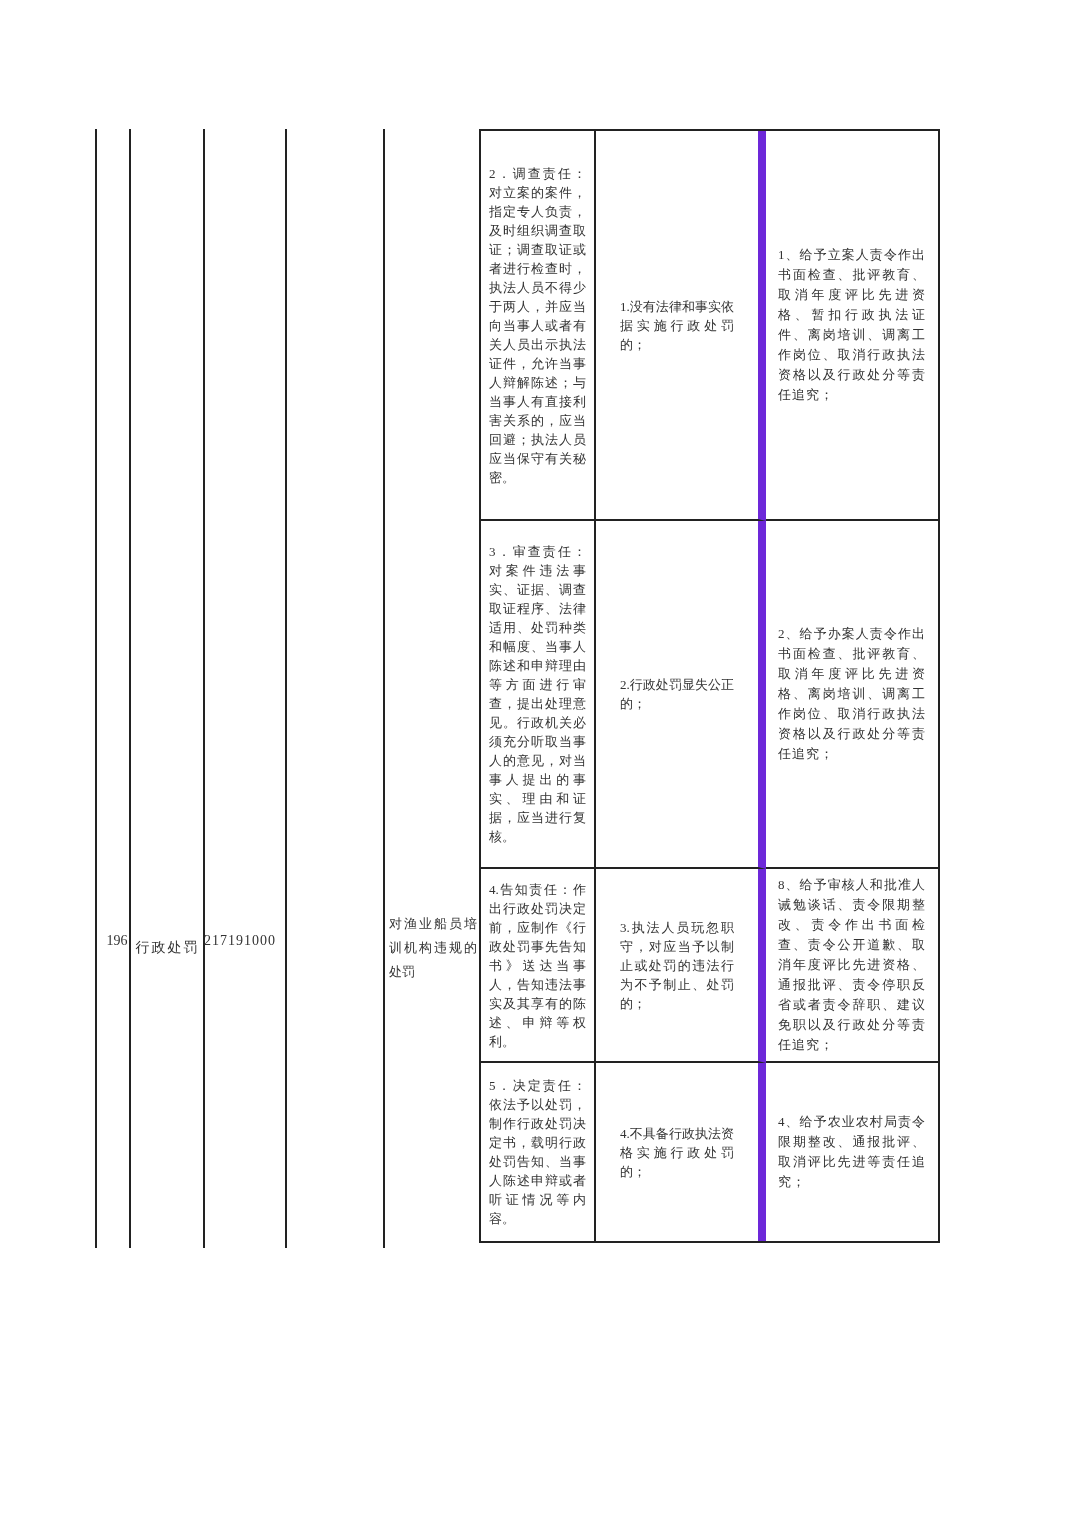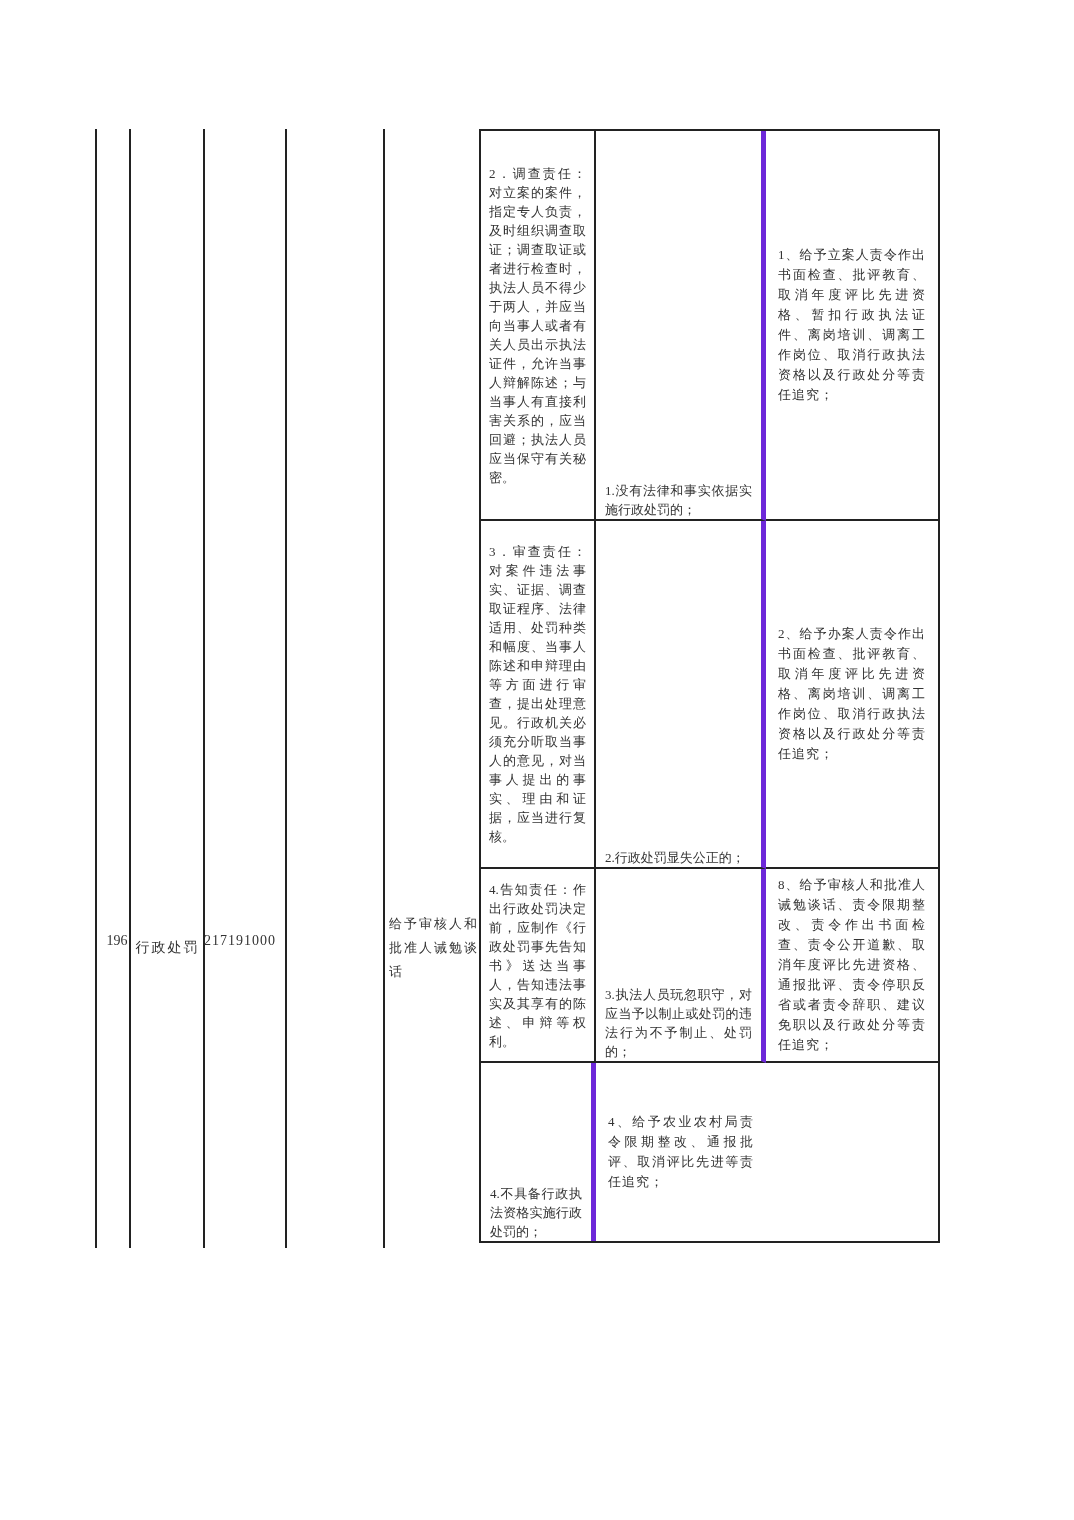--- a/index.html
+++ b/index.html
@@ -67,21 +67,21 @@
     grid-template-rows: 390px 348px 194px 1fr;
   }
   .cell {
     box-sizing: border-box;
     display: flex;
     align-items: center;
     overflow: hidden;
     font-size: 13px;
   }
   .col-duty      { border-right: 2px solid #222222; padding: 0 8px; }
-  .col-violation { border-right: 5px solid #6d28d9; padding: 0 9px; align-items: flex-end; }
+  .col-violation { border-right: 8px solid #6d28d9; padding: 0 24px; }
   .col-account   { padding: 0 12px; letter-spacing: 1px; }
   .row-border    { border-bottom: 2px solid #222222; }
   .txt {
     width: 100%;
     text-align: justify;
     text-align-last: left;
     text-justify: inter-character;
     line-height: 19px;
   }
   .col-account .txt { line-height: 20px; }
@@ -94,21 +94,21 @@
 
   <div class="vline vl1"></div>
   <div class="vline vl2"></div>
   <div class="vline vl3"></div>
   <div class="vline vl4"></div>
   <div class="vline vl5"></div>
 
   <div class="seq-cell">196</div>
   <div class="type-cell">行政处罚</div>
   <div class="code-cell">217191000</div>
-  <div class="name-cell">给予审核人和批准人诫勉谈话</div>
+  <div class="name-cell">对渔业船员培训机构违规的处罚</div>
 
   <div class="resp-grid">
 
     <div class="cell col-duty row-border">
       <div class="txt">2．调查责任：对立案的案件，指定专人负责，及时组织调查取证；调查取证或者进行检查时，执法人员不得少于两人，并应当向当事人或者有关人员出示执法证件，允许当事人辩解陈述；与当事人有直接利害关系的，应当回避；执法人员应当保守有关秘密。</div>
     </div>
     <div class="cell col-violation row-border">
       <div class="txt">1.没有法律和事实依据实施行政处罚的；</div>
     </div>
     <div class="cell col-account row-border">
@@ -128,20 +128,23 @@
     <div class="cell col-duty row-border">
       <div class="txt">4.告知责任：作出行政处罚决定前，应制作《行政处罚事先告知书》送达当事人，告知违法事实及其享有的陈述、申辩等权利。</div>
     </div>
     <div class="cell col-violation row-border">
       <div class="txt">3.执法人员玩忽职守，对应当予以制止或处罚的违法行为不予制止、处罚的；</div>
     </div>
     <div class="cell col-account row-border">
       <div class="txt">8、给予审核人和批准人诫勉谈话、责令限期整改、责令作出书面检查、责令公开道歉、取消年度评比先进资格、通报批评、责令停职反省或者责令辞职、建议免职以及行政处分等责任追究；</div>
     </div>
 
+    <div class="cell col-duty">
+      <div class="txt">5．决定责任：依法予以处罚，制作行政处罚决定书，载明行政处罚告知、当事人陈述申辩或者听证情况等内容。</div>
+    </div>
     <div class="cell col-violation">
       <div class="txt">4.不具备行政执法资格实施行政处罚的；</div>
     </div>
     <div class="cell col-account">
       <div class="txt">4、给予农业农村局责令限期整改、通报批评、取消评比先进等责任追究；</div>
     </div>
   </div>
 
 </div>
 

